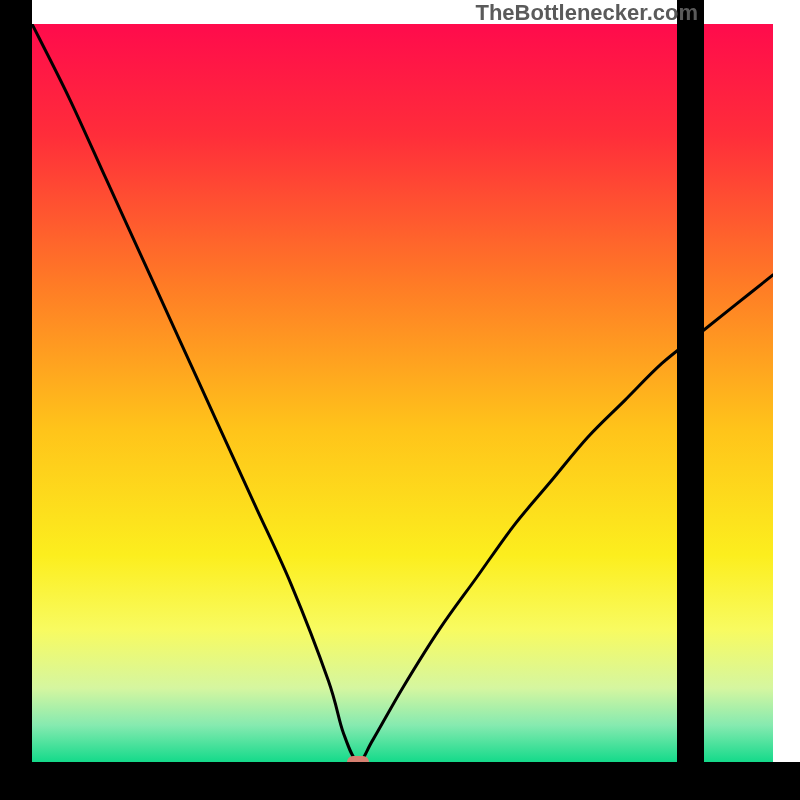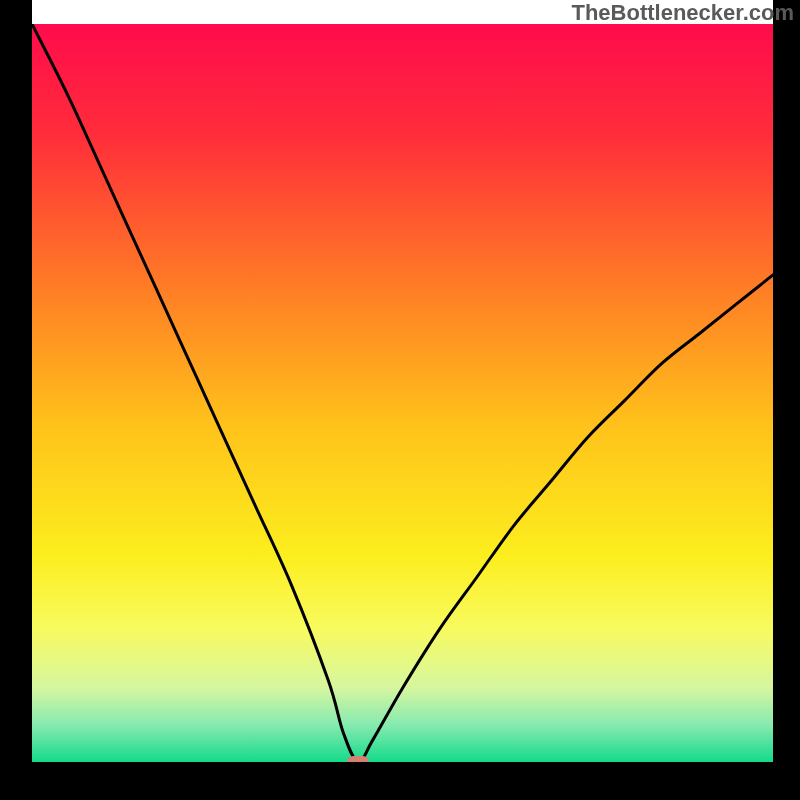--- a/index.html
+++ b/index.html
@@ -8,21 +8,21 @@
     background: #ffffff;
     width: 800px;
     height: 800px;
     position: relative;
     font-family: Arial, sans-serif;
   }
   .chart-container {
     position: absolute;
     top: 0;
     left: 0;
-    width: 800px;
+    width: 704px;
     height: 800px;
   }
   .watermark {
     position: absolute;
     top: 0px;
     right: 6px;
     font-size: 22px;
     font-weight: bold;
     color: #5a5a5a;
     z-index: 10;

